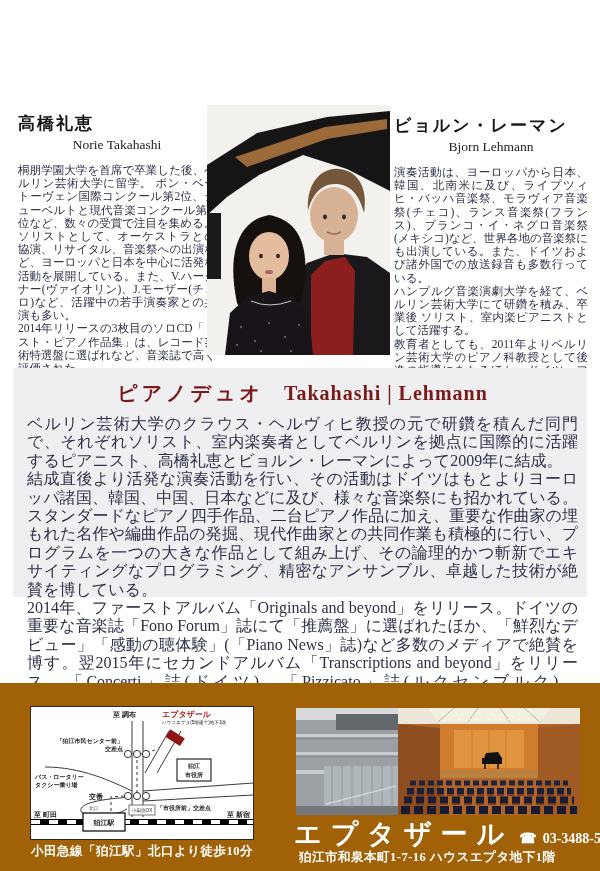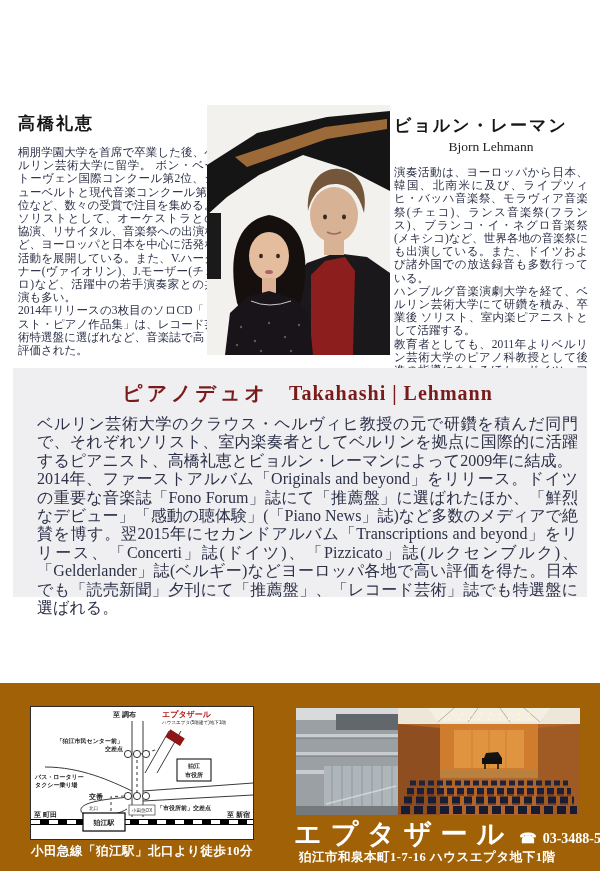--- a/index.html
+++ b/index.html
@@ -18,21 +18,21 @@
   .name-en { font-size:13.5px; text-align:center; color:#222; margin-top:2px; }
   .bio { margin-top:11px; font-size:11.5px; line-height:13.2px; color:#2c3148; text-align:justify; }
   .bio p { margin:0; }
 
   
   .duo-photo { position:absolute; left:207px; top:105px; width:183px; height:250px; }
 
   
   .duo-box {
     position:absolute; left:13px; top:368px; width:574px; height:229px;
-    background:#efeef0; padding:9px 9px 8px 24px;
+    background:#efeef0; padding:9px 9px 8px 14px;
   }
   .duo-title { text-align:center; margin-top:3px; }
   .duo-title .ja { color:#7a1b1b; font-size:20px; font-weight:bold; letter-spacing:4px; }
   .duo-title .en { color:#7a1b1b; font-size:20px; font-weight:bold; margin-left:16px; letter-spacing:1px; }
   .duo-body { margin-top:8px; font-size:16px; line-height:18.4px; color:#2c3148; text-align:justify; }
   .duo-body p { margin:0; }
 
   
   .footer { position:absolute; left:0; top:683px; width:600px; height:188px; background:#a16207; }
   .map-box {
@@ -62,20 +62,21 @@
   .map-svg .t7  { font-size:7px; font-weight:bold; }
   .map-svg .t6  { font-size:6px; font-weight:bold; }
   .map-svg .t5  { font-size:4.6px; }
   .map-svg .red { fill:#b01818; font-size:8px; font-weight:bold; }
 </style>
 </head>
 <body>
 
 <div class="profile left">
   <div class="name-ja">高橋礼恵</div>
+  <div class="name-en">Norie Takahashi</div>
   <div class="bio">
     <p>桐朋学園大学を首席で卒業した後、ベルリン芸術大学に留学。 ボン・ベートーヴェン国際コンクール第2位、シューベルトと現代音楽コンクール第 1位など、数々の受賞で注目を集める。</p>
     <p>ソリストとして、オーケストラとの協演、リサイタル、音楽祭への出演など、ヨーロッパと日本を中心に活発な活動を展開している。また、V.ハーグナー(ヴァイオリン)、J.モーザー(チェロ)など、活躍中の若手演奏家との共演も多い。</p>
     <p>2014年リリースの3枚目のソロCD「リスト・ピアノ作品集」は、レコード芸術特選盤に選ばれなど、音楽誌で高く評価された。</p>
   </div>
 </div>
 
 <div class="duo-photo">
   <svg width="183" height="250" viewBox="0 0 183 250">
     <rect x="0" y="0" width="183" height="250" fill="#f2f1ee"></rect>
@@ -129,20 +130,21 @@
   </div>
 </div>
 
 <div class="duo-box">
   <div class="duo-title">
     <span class="ja">ピアノデュオ</span>
     <span class="en">Takahashi | Lehmann</span>
   </div>
   <div class="duo-body">
     <p>ベルリン芸術大学のクラウス・ヘルヴィヒ教授の元で研鑽を積んだ同門で、それぞれソリスト、室内楽奏者としてベルリンを拠点に国際的に活躍するピアニスト、高橋礼恵とビョルン・レーマンによって2009年に結成。</p>
+    <p>結成直後より活発な演奏活動を行い、その活動はドイツはもとよりヨーロッパ諸国、韓国、中国、日本などに及び、様々な音楽祭にも招かれている。 スタンダードなピアノ四手作品、二台ピアノ作品に加え、重要な作曲家の埋もれた名作や編曲作品の発掘、現代作曲家との共同作業も積極的に行い、プログラムを一つの大きな作品として組み上げ、その論理的かつ斬新でエキサイティングなプログラミング、精密なアンサンブル、卓越した技術が絶賛を博している。</p>
     <p>2014年、ファーストアルバム「Originals and beyond」をリリース。ドイツの重要な音楽誌「Fono Forum」誌にて「推薦盤」に選ばれたほか、「鮮烈なデビュー」「感動の聴体験」(「Piano News」誌)など多数のメディアで絶賛を博す。翌2015年にセカンドアルバム「Transcriptions and beyond」をリリース、「Concerti」誌(ドイツ)、「Pizzicato」誌(ルクセンブルク)、「Gelderlander」誌(ベルギー)などヨーロッパ各地で高い評価を得た。日本でも「読売新聞」夕刊にて「推薦盤」、「レコード芸術」誌でも特選盤に選ばれる。</p>
   </div>
 </div>
 
 <div class="footer">
 
   <div class="map-box">
     <svg class="map-svg" width="222" height="132" viewBox="0 0 222 132">
       <rect x="0" y="0" width="222" height="132" fill="#ffffff"></rect>
 

